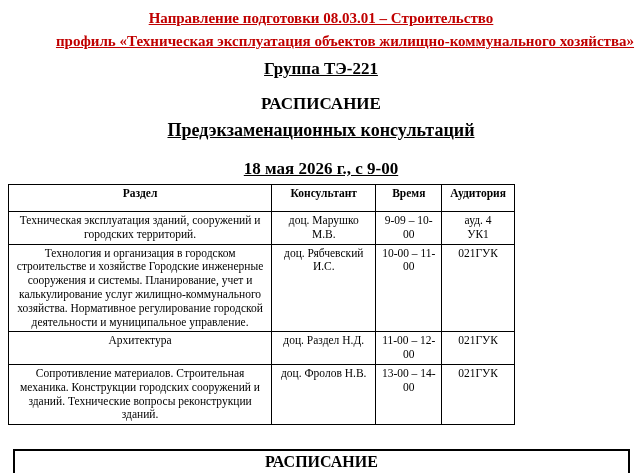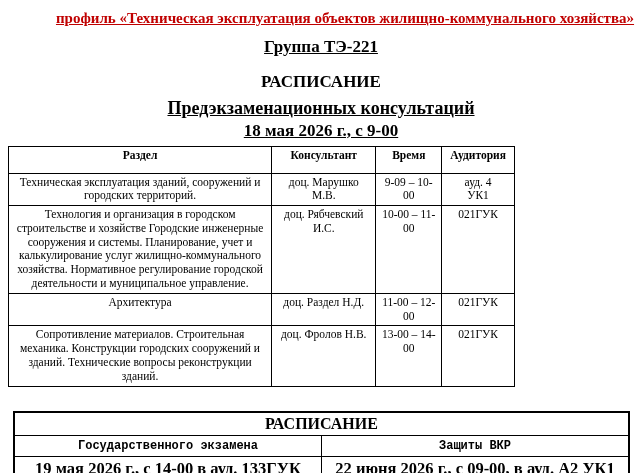--- a/index.html
+++ b/index.html
@@ -12,21 +12,21 @@
   }
   .page { padding-top:7px; }
   .c { text-align:center; }
   .red { color:#c00000; }
   .u { text-decoration:underline; }
   .title-line1 { font-size:15px; font-weight:bold; line-height:1.5; }
   .title-line2 { font-size:15px; font-weight:bold; line-height:1.5;padding-left:48px; }
   .group-title { font-size:17px; font-weight:bold; margin-top:7px; }
   .h-rasp { font-size:17px; font-weight:bold; margin-top:15px; }
   .h-cons { font-size:18px; font-weight:bold; margin-top:6px; }
-  .h-date { font-size:17px; font-weight:bold; margin-top:2px; }
+  .h-date { font-size:17px; font-weight:bold; margin-top:18px; }
 
   table.main {
     border-collapse:collapse;
     table-layout:fixed;
     width:507px;
     margin:5px 0 0 8px;
   }
   table.main th, table.main td {
     border:1px solid #000;
     font-size:11.5px;
@@ -64,20 +64,21 @@
   }
   table.exam .exam-title-cell { font-size:16px; height:20px; }
   table.exam .exam-label-cell { font-size:12px; height:18px;font-family:Liberation Mono, monospace; }
   table.exam .exam-value-cell { font-size:16.5px; height:22px; }
 </style>
 </head>
 <body>
 
 <div class="page">
 
+  <div class="c title-line1 red u">Направление подготовки 08.03.01 – Строительство</div>
 
   <div class="c title-line2 red u">профиль «Техническая эксплуатация объектов жилищно-коммунального хозяйства»</div>
 
   <div class="c group-title u">Группа ТЭ-221</div>
 
   <div class="c h-rasp">РАСПИСАНИЕ</div>
 
   <div class="c h-cons u">Предэкзаменационных консультаций</div>
 
   <div class="c h-date u">18 мая 2026 г., с 9-00</div>

